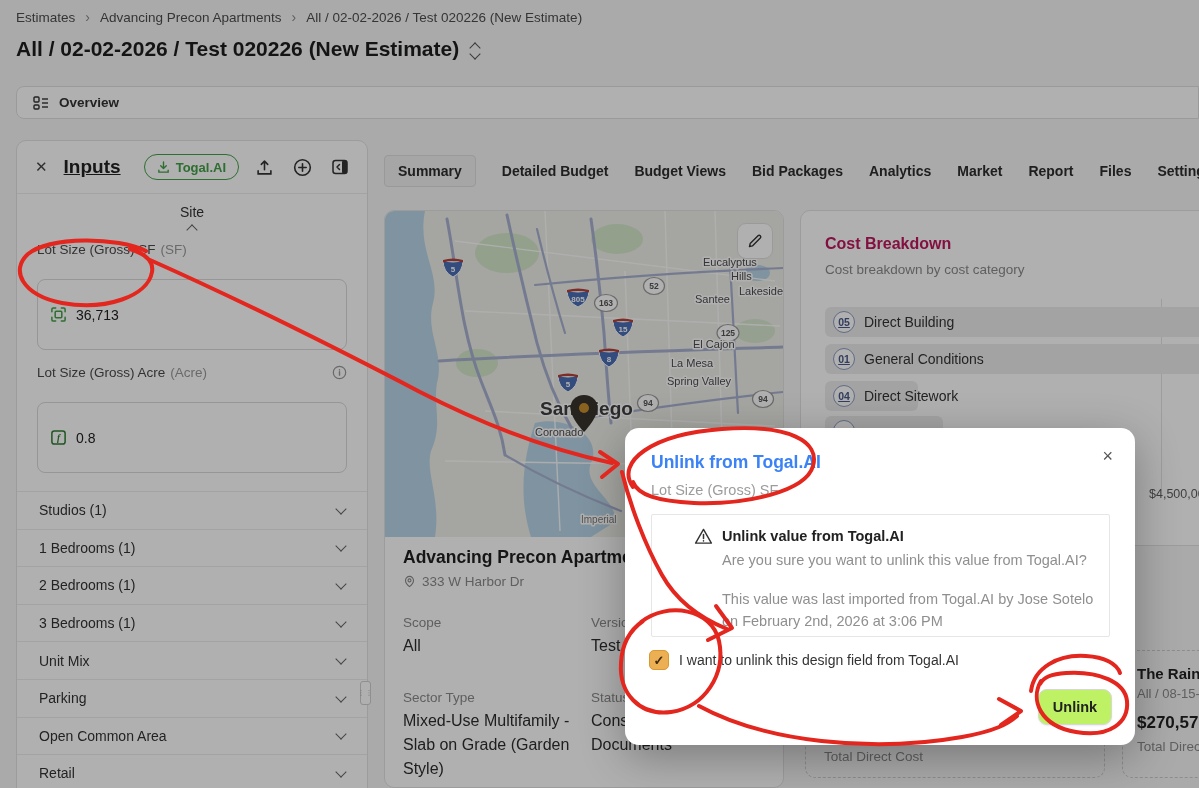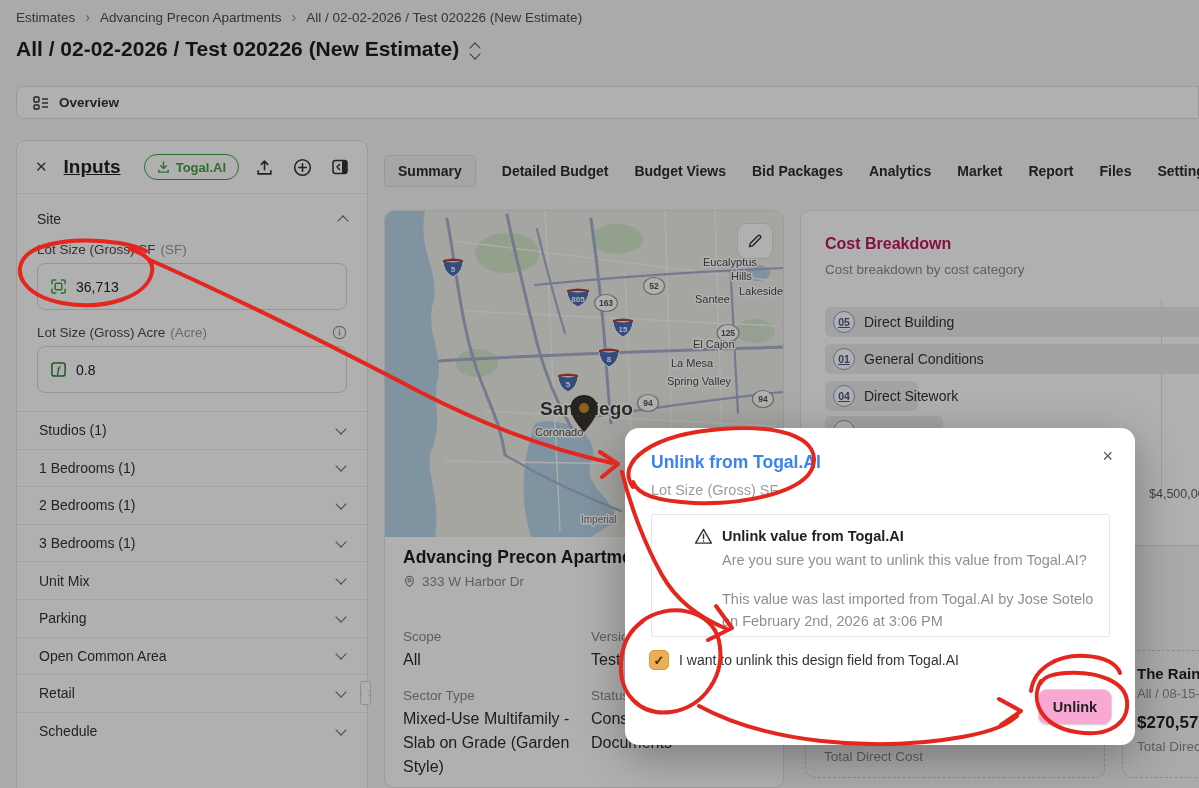--- a/index.html
+++ b/index.html
@@ -19,47 +19,47 @@
 
   
   .sidebar{left:16px;top:140px;width:352px;height:660px;}
   .sb-head{height:52px;display:flex;align-items:center;gap:12px;padding:0 14px;border-bottom:1px solid #ececec;}
   .xicon{font-size:15px;color:#444;cursor:pointer;padding:2px 4px;}
   .sb-title{font-size:19px;font-weight:bold;flex:0 0 auto;margin-right:auto;text-decoration:underline;}
   .togal-pill{display:flex;align-items:center;gap:6px;border:1px solid #43a047;color:#43a047;
       border-radius:14px;height:26px;padding:0 12px;font-size:13px;font-weight:bold;background:#fff;}
   .sb-iconbtn{color:#333;display:flex;align-items:center;justify-content:center;width:26px;height:26px;}
   .site-block{padding:10px 20px 18px 20px;border-bottom:1px solid #ececec;}
-  .site-row{display:flex;justify-content:space-between;align-items:center;height:30px;font-size:14px;color:#333;}
+  .site-row{display:flex;justify-content:space-between;align-items:center;height:30px;font-size:14px;color:#333;flex-direction:column;}
   .fld-label{margin-top:8px;font-size:13.5px;color:#4a4a4a;display:flex;align-items:center;}
   .fld-label .unit{color:#9a9a9a;margin-left:5px;}
   .fld-label .spacer{flex:1;}
-  .inputbox{margin-top:6px;height:37px;border:1px solid #d9d9d9;border-radius:8px;display:flex;align-items:center;
-      gap:9px;padding:4px 12px;font-size:14px;color:#222;background:#fff;}
+  .inputbox{margin-top:22px;height:37px;border:1px solid #d9d9d9;border-radius:8px;display:flex;align-items:center;
+      gap:9px;padding:16px 12px;font-size:14px;color:#222;background:#fff;}
   .chev{display:inline-block;width:7px;height:7px;border:solid #666;border-width:0 1.6px 1.6px 0;transform:rotate(45deg);margin-top:-3px;}
   .chev.up{transform:rotate(-135deg);margin-top:4px;}
   .acc-row{height:36.6px;display:flex;align-items:center;justify-content:space-between;
       padding:0 22px;border-top:1px solid #ececec;font-size:14px;color:#333;cursor:pointer;gap:46px;}
   .grip{position:absolute;right:-4px;top:540px;width:9px;height:22px;background:#fff;border:1px solid #cfcfcf;
       border-radius:3px;display:flex;align-items:center;justify-content:center;font-size:7px;color:#999;letter-spacing:1px;}
 
   
   .tabs{left:384px;top:155px;display:flex;align-items:center;gap:26px;font-size:14px;font-weight:bold;color:#2d2d2d;}
   .tab{cursor:pointer;white-space:nowrap;}
   .tab.active{background:#f1f1f1;border:1px solid #dedede;border-radius:4px;padding:7px 13px;}
 
   
   .mapcard{left:384px;top:210px;width:400px;height:578px;overflow:hidden;}
   .mapwrap{position:relative;width:400px;height:326px;}
   .map-edit{position:absolute;right:12px;top:12px;width:34px;height:34px;background:#fff;border:1px solid #e0e0e0;
       border-radius:9px;display:flex;align-items:center;justify-content:center;cursor:pointer;}
   .proj{padding:10px 18px 0 18px;}
   .proj-name{font-size:17.5px;font-weight:bold;color:#1f1f1f;}
   .proj-addr{margin-top:6px;font-size:13.5px;color:#8a8a8a;display:flex;align-items:center;gap:6px;}
-  .fgrid{margin-top:40px;display:grid;grid-template-columns:188px 1fr;row-gap:16px;}
+  .fgrid{margin-top:26px;display:grid;grid-template-columns:188px 1fr;row-gap:32px;}
   .flabel{font-size:13.5px;color:#8a8a8a;margin-bottom:4px;}
   .fvalue{font-size:16px;color:#2e2e2e;line-height:24px;}
 
   
   .costcard{left:800px;top:210px;width:400px;height:336px;border-radius:10px 0 0 10px;overflow:hidden;}
   .cost-title{position:absolute;left:24px;top:24px;font-size:16px;font-weight:bold;color:#be185d;}
   .cost-sub{position:absolute;left:24px;top:51px;font-size:13.5px;color:#8a8a8a;}
   .gridline{position:absolute;left:360px;top:88px;width:1px;height:190px;background:#e4e4e4;}
   .crow{position:absolute;left:24px;height:30px;}
   .cbar{position:absolute;left:0;top:0;height:30px;background:#ededed;border-radius:6px;}
@@ -84,21 +84,21 @@
   .m-close{position:absolute;right:22px;top:18px;font-size:18px;color:#555;cursor:pointer;}
   .warnbox{position:absolute;left:26px;top:86px;width:459px;height:123px;border:1px solid #e6e6e6;border-radius:2px;box-sizing:border-box;}
   .w-title{position:absolute;left:70px;top:13px;font-size:14.5px;font-weight:bold;color:#222;}
   .w-q{position:absolute;left:70px;top:37px;font-size:14.5px;color:#8f8f8f;}
   .w-detail{position:absolute;left:70px;top:73px;width:380px;font-size:14.5px;color:#8f8f8f;line-height:22px;}
   .w-icon{position:absolute;left:42px;top:12px;}
   .ckrow{position:absolute;left:24px;top:222px;display:flex;align-items:center;gap:10px;}
   .ckbox{width:20px;height:20px;border-radius:5px;background:#edaf53;border:1px solid #d9992f;display:flex;
       align-items:center;justify-content:center;font-size:13px;font-weight:bold;color:#3b2d12;box-sizing:border-box;cursor:pointer;}
   .cklabel{font-size:14px;color:#333;}
-  .unlink-btn{position:absolute;right:23px;top:261px;width:74px;height:36px;background:#f9a8d4;border:1px solid #d7d7d7;
+  .unlink-btn{position:absolute;right:23px;top:261px;width:74px;height:36px;background:#bef264;border:1px solid #d7d7d7;
       border-radius:9px;font-size:14.5px;font-weight:bold;color:#222;display:flex;align-items:center;justify-content:center;
       cursor:pointer;box-shadow:0 1px 2px rgba(0,0,0,0.08);font-family:"Liberation Sans",sans-serif;}
 
   
   .anno{position:absolute;inset:0;z-index:60;pointer-events:none;}
 
   
   .mlab{font-family:"Liberation Sans",sans-serif;font-size:11px;fill:#4c4c4c;stroke:#ffffff;stroke-width:3px;
         paint-order:stroke;stroke-linejoin:round;}
   .mlab.big{font-size:19px;font-weight:bold;fill:#3f3f3f;}

